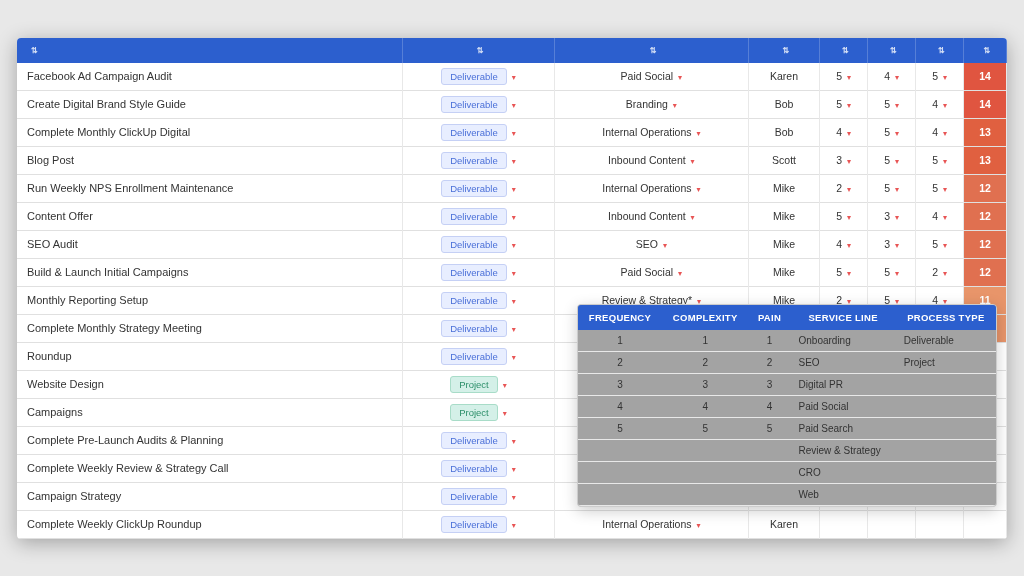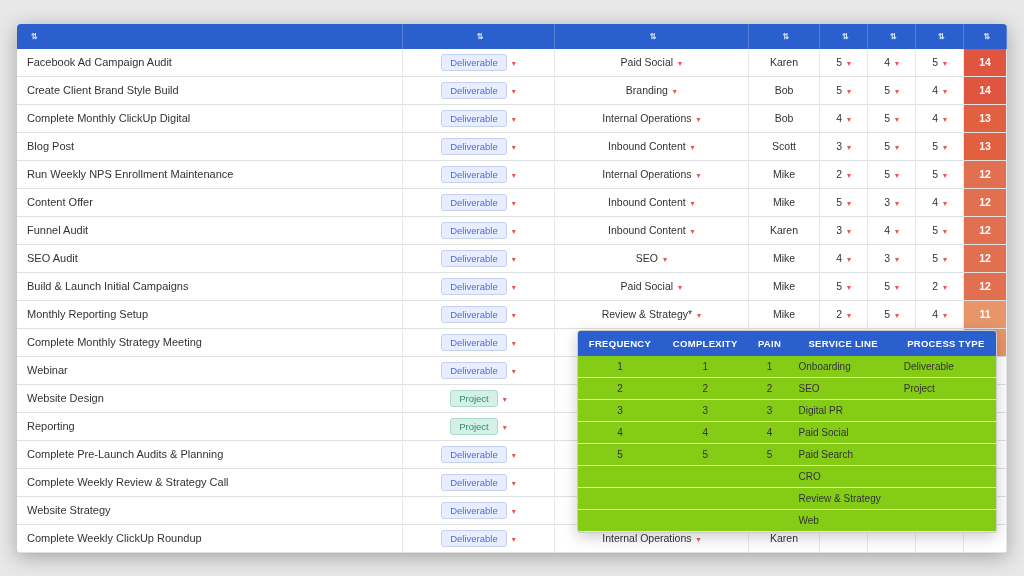--- a/index.html
+++ b/index.html
@@ -106,23 +106,23 @@
 
     .dropdown-arrow {
       color: #e85555;
       font-size: 8px;
       margin-left: 2px;
     }
 
     
     .legend-popup {
       position: absolute;
-      bottom: 20px;
+      bottom: 32px;
       right: 10px;
-      background: #84cc16;
+      background: #a3a3a3;
       border: 1px solid #ccc;
       border-radius: 4px;
       box-shadow: 0 4px 15px rgba(0,0,0,0.2);
       width: 420px;
       overflow: hidden;
       z-index: 10;
     }
 
     .legend-table {
       width: 100%;
@@ -241,21 +241,21 @@
       4
       <span class="dropdown-arrow">▾</span>
     </td>
     <td class="td-center">
       5
       <span class="dropdown-arrow">▾</span>
     </td>
     <td class="td-center" style="background:#e05540;color:white;font-weight:bold;">14</td>
   </tr>
         <tr>
-    <td>Create Client Brand Style Build</td>
+    <td>Create Digital Brand Style Guide</td>
     <td class="td-center">
       <span class="process-badge badge-deliverable">Deliverable</span>
       <span class="dropdown-arrow">▾</span>
     </td>
     <td class="td-center">
       Branding
       <span class="dropdown-arrow">▾</span>
     </td>
     <td class="td-center">Bob</td>
     <td class="td-center">
@@ -366,271 +366,246 @@
       3
       <span class="dropdown-arrow">▾</span>
     </td>
     <td class="td-center">
       4
       <span class="dropdown-arrow">▾</span>
     </td>
     <td class="td-center" style="background:#e07050;color:white;font-weight:bold;">12</td>
   </tr>
         <tr>
-    <td>Funnel Audit</td>
+    <td>SEO Audit</td>
+    <td class="td-center">
+      <span class="process-badge badge-deliverable">Deliverable</span>
+      <span class="dropdown-arrow">▾</span>
+    </td>
+    <td class="td-center">
+      SEO
+      <span class="dropdown-arrow">▾</span>
+    </td>
+    <td class="td-center">Mike</td>
+    <td class="td-center">
+      4
+      <span class="dropdown-arrow">▾</span>
+    </td>
+    <td class="td-center">
+      3
+      <span class="dropdown-arrow">▾</span>
+    </td>
+    <td class="td-center">
+      5
+      <span class="dropdown-arrow">▾</span>
+    </td>
+    <td class="td-center" style="background:#e07050;color:white;font-weight:bold;">12</td>
+  </tr>
+        <tr>
+    <td>Build &amp; Launch Initial Campaigns</td>
+    <td class="td-center">
+      <span class="process-badge badge-deliverable">Deliverable</span>
+      <span class="dropdown-arrow">▾</span>
+    </td>
+    <td class="td-center">
+      Paid Social
+      <span class="dropdown-arrow">▾</span>
+    </td>
+    <td class="td-center">Mike</td>
+    <td class="td-center">
+      5
+      <span class="dropdown-arrow">▾</span>
+    </td>
+    <td class="td-center">
+      5
+      <span class="dropdown-arrow">▾</span>
+    </td>
+    <td class="td-center">
+      2
+      <span class="dropdown-arrow">▾</span>
+    </td>
+    <td class="td-center" style="background:#e07050;color:white;font-weight:bold;">12</td>
+  </tr>
+        <tr>
+    <td>Monthly Reporting Setup</td>
+    <td class="td-center">
+      <span class="process-badge badge-deliverable">Deliverable</span>
+      <span class="dropdown-arrow">▾</span>
+    </td>
+    <td class="td-center">
+      Review &amp; Strategy*
+      <span class="dropdown-arrow">▾</span>
+    </td>
+    <td class="td-center">Mike</td>
+    <td class="td-center">
+      2
+      <span class="dropdown-arrow">▾</span>
+    </td>
+    <td class="td-center">
+      5
+      <span class="dropdown-arrow">▾</span>
+    </td>
+    <td class="td-center">
+      4
+      <span class="dropdown-arrow">▾</span>
+    </td>
+    <td class="td-center" style="background:#e8956a;color:white;font-weight:bold;">11</td>
+  </tr>
+        <tr>
+    <td>Complete Monthly Strategy Meeting</td>
+    <td class="td-center">
+      <span class="process-badge badge-deliverable">Deliverable</span>
+      <span class="dropdown-arrow">▾</span>
+    </td>
+    <td class="td-center">
+      Review &amp; Strategy*
+      <span class="dropdown-arrow">▾</span>
+    </td>
+    <td class="td-center">Bob</td>
+    <td class="td-center">
+      5
+      <span class="dropdown-arrow">▾</span>
+    </td>
+    <td class="td-center">
+      3
+      <span class="dropdown-arrow">▾</span>
+    </td>
+    <td class="td-center">
+      3
+      <span class="dropdown-arrow">▾</span>
+    </td>
+    <td class="td-center" style="background:#e8956a;color:white;font-weight:bold;">11</td>
+  </tr>
+        <tr>
+    <td>Roundup</td>
     <td class="td-center">
       <span class="process-badge badge-deliverable">Deliverable</span>
       <span class="dropdown-arrow">▾</span>
     </td>
     <td class="td-center">
       Inbound Content
       <span class="dropdown-arrow">▾</span>
     </td>
+    <td class="td-center">Mike</td>
+    <td class="td-center">
+      
+      
+    </td>
+    <td class="td-center">
+      
+      
+    </td>
+    <td class="td-center">
+      
+      
+    </td>
+    <td class="td-center" style=""></td>
+  </tr>
+        <tr>
+    <td>Website Design</td>
+    <td class="td-center">
+      <span class="process-badge badge-project">Project</span>
+      <span class="dropdown-arrow">▾</span>
+    </td>
+    <td class="td-center">
+      Web
+      <span class="dropdown-arrow">▾</span>
+    </td>
+    <td class="td-center">Mike</td>
+    <td class="td-center">
+      
+      
+    </td>
+    <td class="td-center">
+      
+      
+    </td>
+    <td class="td-center">
+      
+      
+    </td>
+    <td class="td-center" style=""></td>
+  </tr>
+        <tr>
+    <td>Campaigns</td>
+    <td class="td-center">
+      <span class="process-badge badge-project">Project</span>
+      <span class="dropdown-arrow">▾</span>
+    </td>
+    <td class="td-center">
+      Branding
+      <span class="dropdown-arrow">▾</span>
+    </td>
+    <td class="td-center">Bob</td>
+    <td class="td-center">
+      
+      
+    </td>
+    <td class="td-center">
+      
+      
+    </td>
+    <td class="td-center">
+      
+      
+    </td>
+    <td class="td-center" style=""></td>
+  </tr>
+        <tr>
+    <td>Complete Pre-Launch Audits &amp; Planning</td>
+    <td class="td-center">
+      <span class="process-badge badge-deliverable">Deliverable</span>
+      <span class="dropdown-arrow">▾</span>
+    </td>
+    <td class="td-center">
+      Paid Search
+      <span class="dropdown-arrow">▾</span>
+    </td>
+    <td class="td-center">Mike</td>
+    <td class="td-center">
+      
+      
+    </td>
+    <td class="td-center">
+      
+      
+    </td>
+    <td class="td-center">
+      
+      
+    </td>
+    <td class="td-center" style=""></td>
+  </tr>
+        <tr>
+    <td>Complete Weekly Review &amp; Strategy Call</td>
+    <td class="td-center">
+      <span class="process-badge badge-deliverable">Deliverable</span>
+      <span class="dropdown-arrow">▾</span>
+    </td>
+    <td class="td-center">
+      Review &amp; Strategy*
+      <span class="dropdown-arrow">▾</span>
+    </td>
     <td class="td-center">Karen</td>
     <td class="td-center">
-      3
-      <span class="dropdown-arrow">▾</span>
-    </td>
-    <td class="td-center">
-      4
-      <span class="dropdown-arrow">▾</span>
-    </td>
-    <td class="td-center">
-      5
-      <span class="dropdown-arrow">▾</span>
-    </td>
-    <td class="td-center" style="background:#e07050;color:white;font-weight:bold;">12</td>
-  </tr>
-        <tr>
-    <td>SEO Audit</td>
-    <td class="td-center">
-      <span class="process-badge badge-deliverable">Deliverable</span>
-      <span class="dropdown-arrow">▾</span>
-    </td>
-    <td class="td-center">
-      SEO
-      <span class="dropdown-arrow">▾</span>
-    </td>
-    <td class="td-center">Mike</td>
-    <td class="td-center">
-      4
-      <span class="dropdown-arrow">▾</span>
-    </td>
-    <td class="td-center">
-      3
-      <span class="dropdown-arrow">▾</span>
-    </td>
-    <td class="td-center">
-      5
-      <span class="dropdown-arrow">▾</span>
-    </td>
-    <td class="td-center" style="background:#e07050;color:white;font-weight:bold;">12</td>
-  </tr>
-        <tr>
-    <td>Build &amp; Launch Initial Campaigns</td>
-    <td class="td-center">
-      <span class="process-badge badge-deliverable">Deliverable</span>
-      <span class="dropdown-arrow">▾</span>
-    </td>
-    <td class="td-center">
-      Paid Social
-      <span class="dropdown-arrow">▾</span>
-    </td>
-    <td class="td-center">Mike</td>
-    <td class="td-center">
-      5
-      <span class="dropdown-arrow">▾</span>
-    </td>
-    <td class="td-center">
-      5
-      <span class="dropdown-arrow">▾</span>
-    </td>
-    <td class="td-center">
-      2
-      <span class="dropdown-arrow">▾</span>
-    </td>
-    <td class="td-center" style="background:#e07050;color:white;font-weight:bold;">12</td>
-  </tr>
-        <tr>
-    <td>Monthly Reporting Setup</td>
-    <td class="td-center">
-      <span class="process-badge badge-deliverable">Deliverable</span>
-      <span class="dropdown-arrow">▾</span>
-    </td>
-    <td class="td-center">
-      Review &amp; Strategy*
-      <span class="dropdown-arrow">▾</span>
-    </td>
-    <td class="td-center">Mike</td>
-    <td class="td-center">
-      2
-      <span class="dropdown-arrow">▾</span>
-    </td>
-    <td class="td-center">
-      5
-      <span class="dropdown-arrow">▾</span>
-    </td>
-    <td class="td-center">
-      4
-      <span class="dropdown-arrow">▾</span>
-    </td>
-    <td class="td-center" style="background:#e8956a;color:white;font-weight:bold;">11</td>
-  </tr>
-        <tr>
-    <td>Complete Monthly Strategy Meeting</td>
-    <td class="td-center">
-      <span class="process-badge badge-deliverable">Deliverable</span>
-      <span class="dropdown-arrow">▾</span>
-    </td>
-    <td class="td-center">
-      Review &amp; Strategy*
-      <span class="dropdown-arrow">▾</span>
-    </td>
-    <td class="td-center">Bob</td>
-    <td class="td-center">
-      5
-      <span class="dropdown-arrow">▾</span>
-    </td>
-    <td class="td-center">
-      3
-      <span class="dropdown-arrow">▾</span>
-    </td>
-    <td class="td-center">
-      3
-      <span class="dropdown-arrow">▾</span>
-    </td>
-    <td class="td-center" style="background:#e8956a;color:white;font-weight:bold;">11</td>
-  </tr>
-        <tr>
-    <td>Webinar</td>
-    <td class="td-center">
-      <span class="process-badge badge-deliverable">Deliverable</span>
-      <span class="dropdown-arrow">▾</span>
-    </td>
-    <td class="td-center">
-      Inbound Content
-      <span class="dropdown-arrow">▾</span>
-    </td>
-    <td class="td-center">Mike</td>
-    <td class="td-center">
       
       
     </td>
     <td class="td-center">
       
       
     </td>
     <td class="td-center">
       
       
     </td>
     <td class="td-center" style=""></td>
   </tr>
         <tr>
-    <td>Website Design</td>
-    <td class="td-center">
-      <span class="process-badge badge-project">Project</span>
-      <span class="dropdown-arrow">▾</span>
-    </td>
-    <td class="td-center">
-      Web
-      <span class="dropdown-arrow">▾</span>
-    </td>
-    <td class="td-center">Mike</td>
-    <td class="td-center">
-      
-      
-    </td>
-    <td class="td-center">
-      
-      
-    </td>
-    <td class="td-center">
-      
-      
-    </td>
-    <td class="td-center" style=""></td>
-  </tr>
-        <tr>
-    <td>Reporting</td>
-    <td class="td-center">
-      <span class="process-badge badge-project">Project</span>
-      <span class="dropdown-arrow">▾</span>
-    </td>
-    <td class="td-center">
-      Branding
-      <span class="dropdown-arrow">▾</span>
-    </td>
-    <td class="td-center">Bob</td>
-    <td class="td-center">
-      
-      
-    </td>
-    <td class="td-center">
-      
-      
-    </td>
-    <td class="td-center">
-      
-      
-    </td>
-    <td class="td-center" style=""></td>
-  </tr>
-        <tr>
-    <td>Complete Pre-Launch Audits &amp; Planning</td>
-    <td class="td-center">
-      <span class="process-badge badge-deliverable">Deliverable</span>
-      <span class="dropdown-arrow">▾</span>
-    </td>
-    <td class="td-center">
-      Paid Search
-      <span class="dropdown-arrow">▾</span>
-    </td>
-    <td class="td-center">Mike</td>
-    <td class="td-center">
-      
-      
-    </td>
-    <td class="td-center">
-      
-      
-    </td>
-    <td class="td-center">
-      
-      
-    </td>
-    <td class="td-center" style=""></td>
-  </tr>
-        <tr>
-    <td>Complete Weekly Review &amp; Strategy Call</td>
-    <td class="td-center">
-      <span class="process-badge badge-deliverable">Deliverable</span>
-      <span class="dropdown-arrow">▾</span>
-    </td>
-    <td class="td-center">
-      Review &amp; Strategy*
-      <span class="dropdown-arrow">▾</span>
-    </td>
-    <td class="td-center">Karen</td>
-    <td class="td-center">
-      
-      
-    </td>
-    <td class="td-center">
-      
-      
-    </td>
-    <td class="td-center">
-      
-      
-    </td>
-    <td class="td-center" style=""></td>
-  </tr>
-        <tr>
-    <td>Website Strategy</td>
+    <td>Campaign Strategy</td>
     <td class="td-center">
       <span class="process-badge badge-deliverable">Deliverable</span>
       <span class="dropdown-arrow">▾</span>
     </td>
     <td class="td-center">
       Review &amp; Strategy*
       <span class="dropdown-arrow">▾</span>
     </td>
     <td class="td-center">Mike</td>
     <td class="td-center">
@@ -719,28 +694,28 @@
     <td>5</td>
     <td>5</td>
     <td>5</td>
     <td class="service-line-col">Paid Search</td>
     <td class="process-type-col"></td>
   </tr>
           <tr>
     <td></td>
     <td></td>
     <td></td>
+    <td class="service-line-col">Review &amp; Strategy</td>
+    <td class="process-type-col"></td>
+  </tr>
+          <tr>
+    <td></td>
+    <td></td>
+    <td></td>
     <td class="service-line-col">CRO</td>
-    <td class="process-type-col"></td>
-  </tr>
-          <tr>
-    <td></td>
-    <td></td>
-    <td></td>
-    <td class="service-line-col">Review &amp; Strategy</td>
     <td class="process-type-col"></td>
   </tr>
           <tr>
     <td></td>
     <td></td>
     <td></td>
     <td class="service-line-col">Web</td>
     <td class="process-type-col"></td>
   </tr>
         </tbody>

